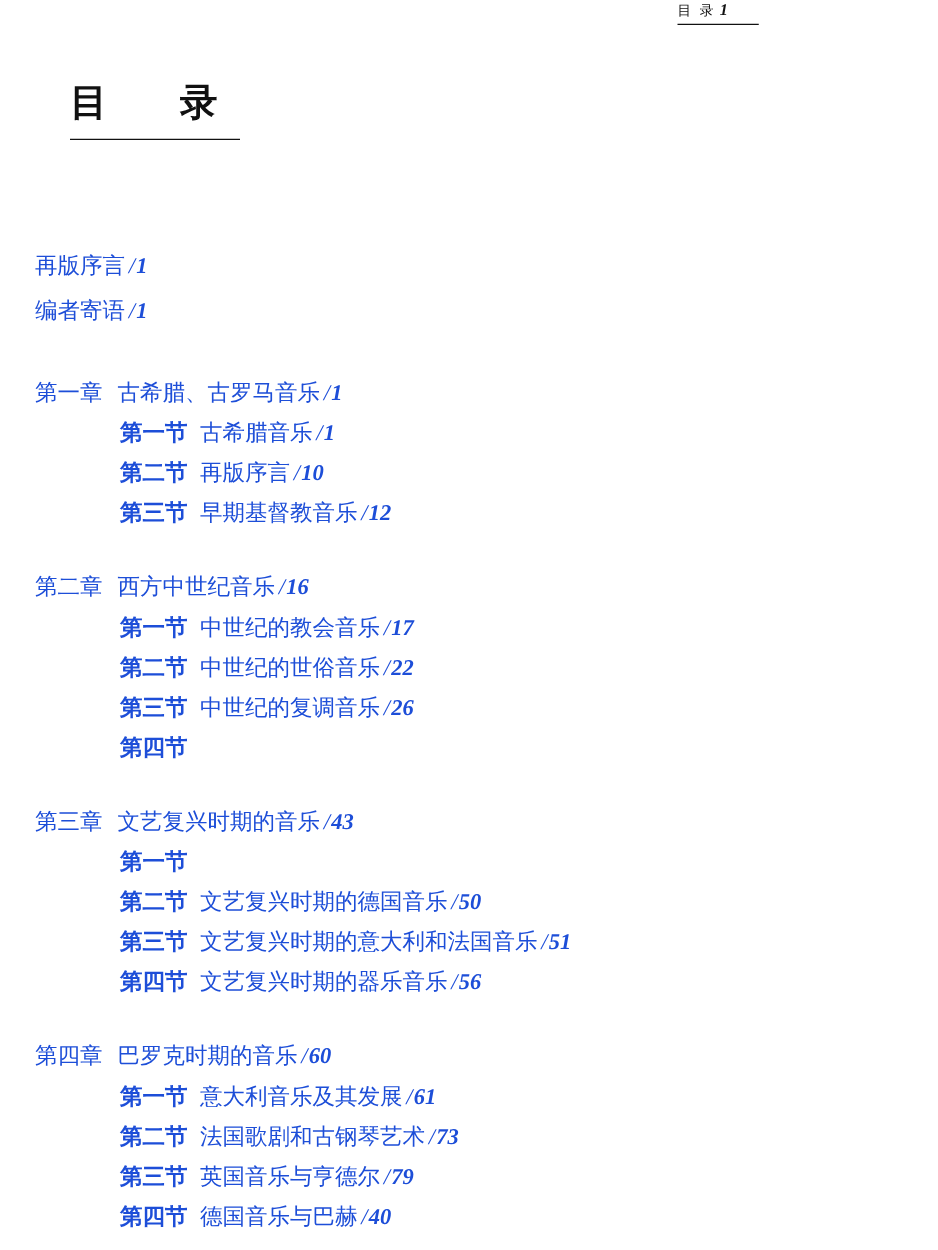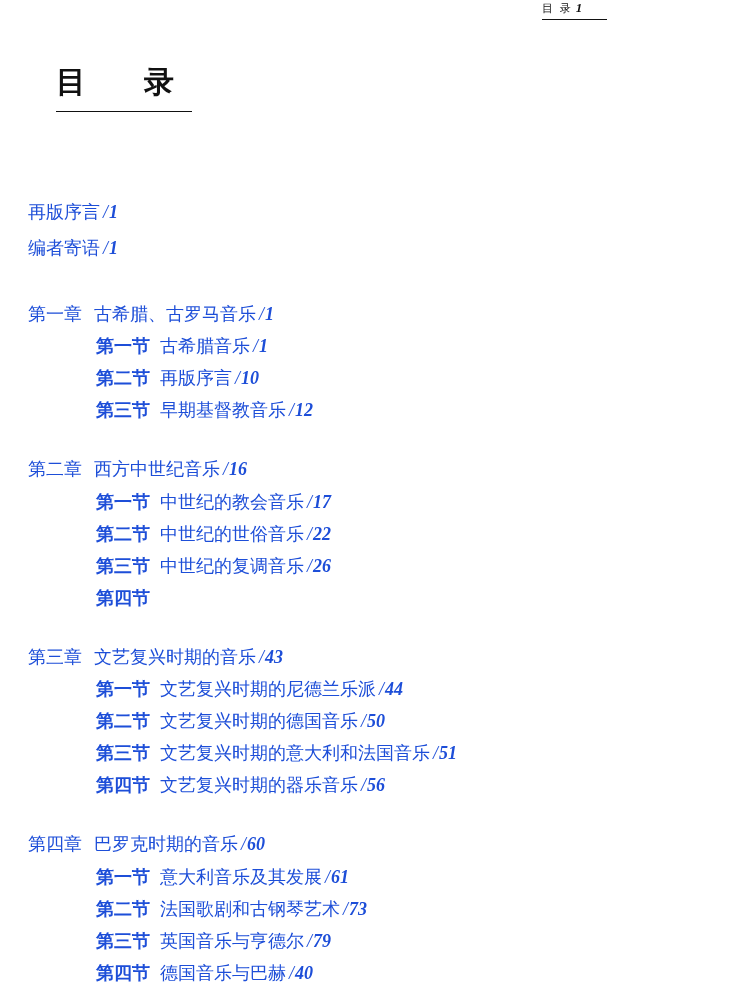--- a/index.html
+++ b/index.html
@@ -184,21 +184,20 @@
     </div>
   </div>
 
   <div class="chapter-block">
     <div class="chapter-line">
       <span class="chapter-label">第三章</span>
       <span class="chapter-title"><span>文艺复兴时期的音乐</span><span class="slash">/</span><span class="pg">43</span></span>
     </div>
     <div class="section-line">
       <span class="section-label">第一节</span>
-      <span class="section-title"><span>文艺复兴时期的尼德兰乐派</span><span class="slash">/</span><span class="pg">44</span></span>
     </div>
     <div class="section-line">
       <span class="section-label">第二节</span>
       <span class="section-title"><span>文艺复兴时期的德国音乐</span><span class="slash">/</span><span class="pg">50</span></span>
     </div>
     <div class="section-line">
       <span class="section-label">第三节</span>
       <span class="section-title"><span>文艺复兴时期的意大利和法国音乐</span><span class="slash">/</span><span class="pg">51</span></span>
     </div>
     <div class="section-line">

